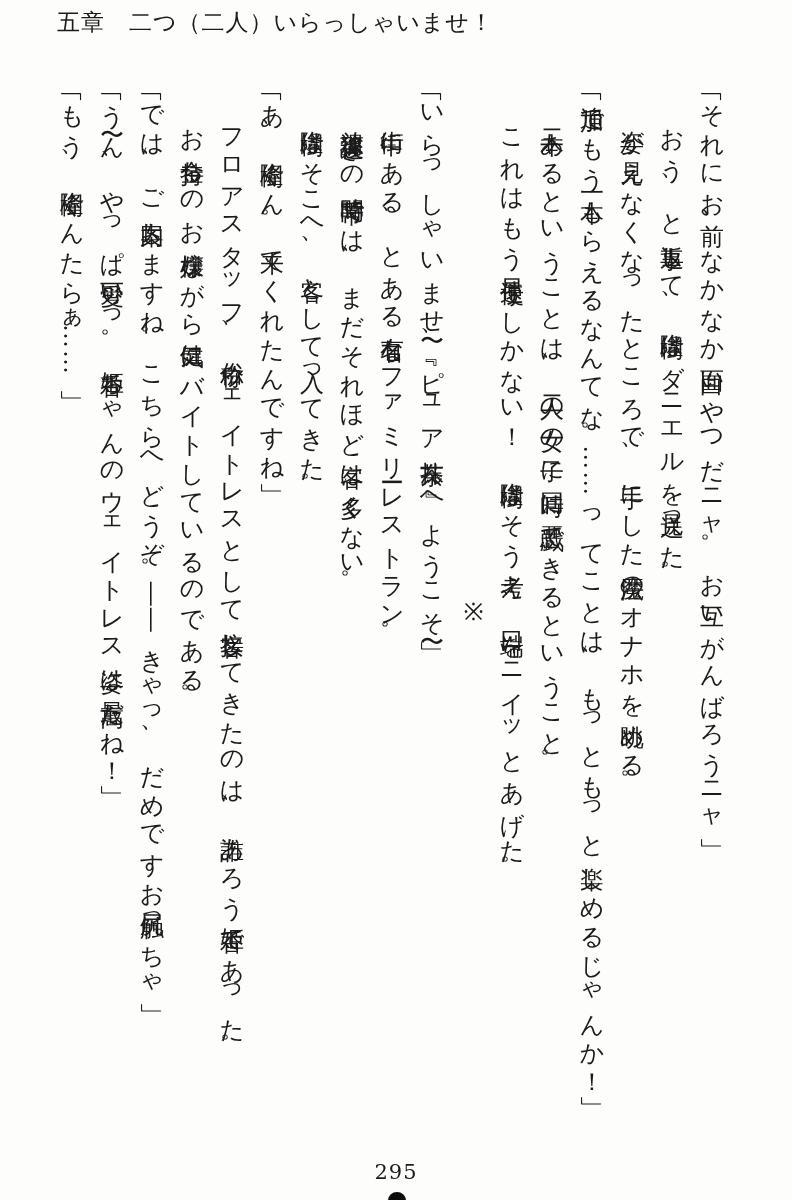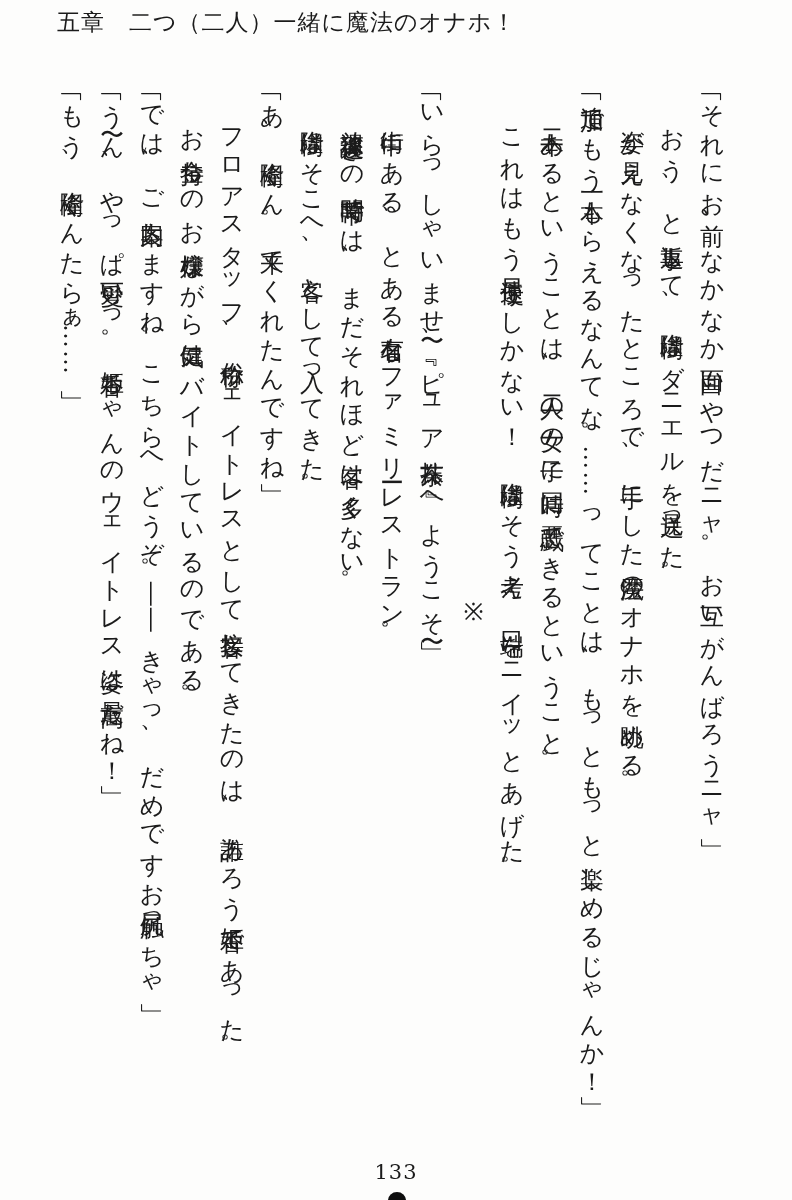--- a/index.html
+++ b/index.html
@@ -65,21 +65,21 @@
     height: 17px;
     background: #0d0d0d;
     border-radius: 50%;
   }
 </style>
 </head>
 <body>
 
 <div class="page">
 
-  <div class="chapter-header">五章　二つ（二人）一緒に魔法のオナホ！</div>
+  <div class="chapter-header">五章　二つ（二人）いらっしゃいませ！</div>
 
   <div class="vtext">
     <p class="dialogue">「それにお前、なかなか面白いやつだニャ。お互いがんばろうニャ」</p>
     <p class="narration">おう、と返事して、隆樹はダニエルを見送った。</p>
     <p class="narration">姿が見えなくなったところで、手にした魔法のオナホを眺める。</p>
     <p class="dialogue">「追加でもう一本もらえるなんてな。……ってことは、もっともっと楽しめるじゃんか！」</p>
     <p class="narration">二本あるということは、二人の女の子に同時に悪戯できるということ。</p>
     <p class="narration">これはもう早速使うしかない！　隆樹はそう考え、口端をニイッとあげた。</p>
     <p class="separator">※</p>
     <p class="dialogue">「いらっしゃいませ〜、『ピュア抹茶ん』へようこそ〜」</p>
@@ -87,17 +87,17 @@
     <p class="narration">放課後過ぎの時間帯では、まだそれほど客は多くない。</p>
     <p class="narration">隆樹はそこへ、客として入ってきた。</p>
     <p class="dialogue">「あ、隆樹くん。来てくれたんですね」</p>
     <p class="narration">フロアスタッフ、俗称ウェイトレスとして接客してきたのは、誰あろう姫香であった。</p>
     <p class="narration">お金持ちのお嬢様ながら健気にバイトしているのである。</p>
     <p class="dialogue">「では、ご案内しますね。こちらへどうぞ。――きゃっ、だめですお尻触っちゃ」</p>
     <p class="dialogue">「う〜ん、やっぱ可愛いっ。姫香ちゃんのウェイトレス姿は最高だね！」</p>
     <p class="dialogue">「もう、隆樹くんたらぁ……」</p>
   </div>
 
-  <div class="page-number">133</div>
+  <div class="page-number">295</div>
 
   <div class="bottom-edge-dot"></div>
 
 </div>
 
 </body></html>

